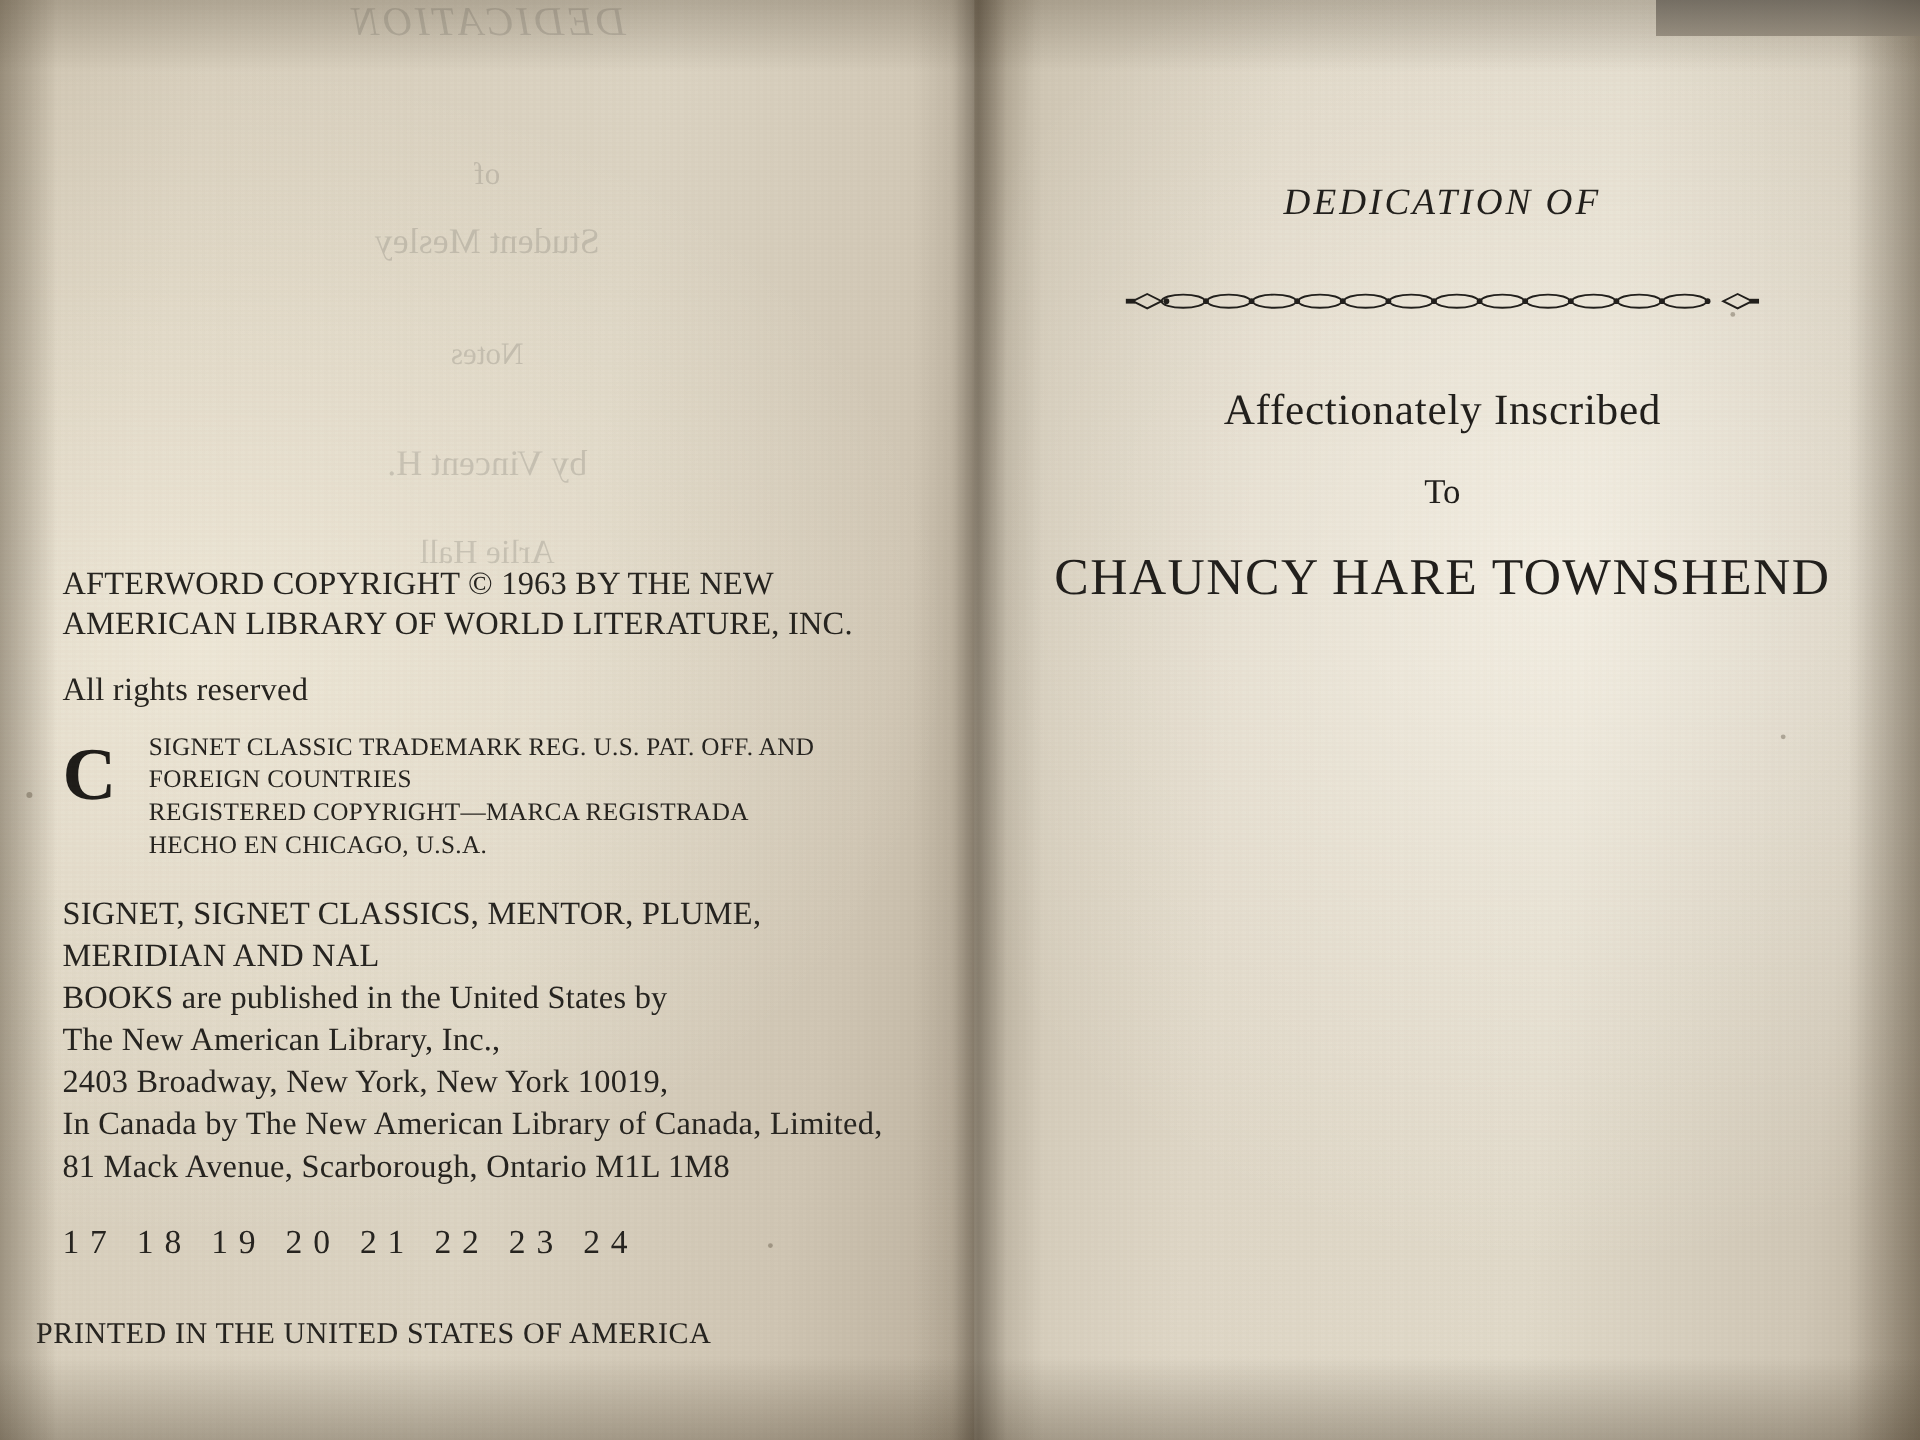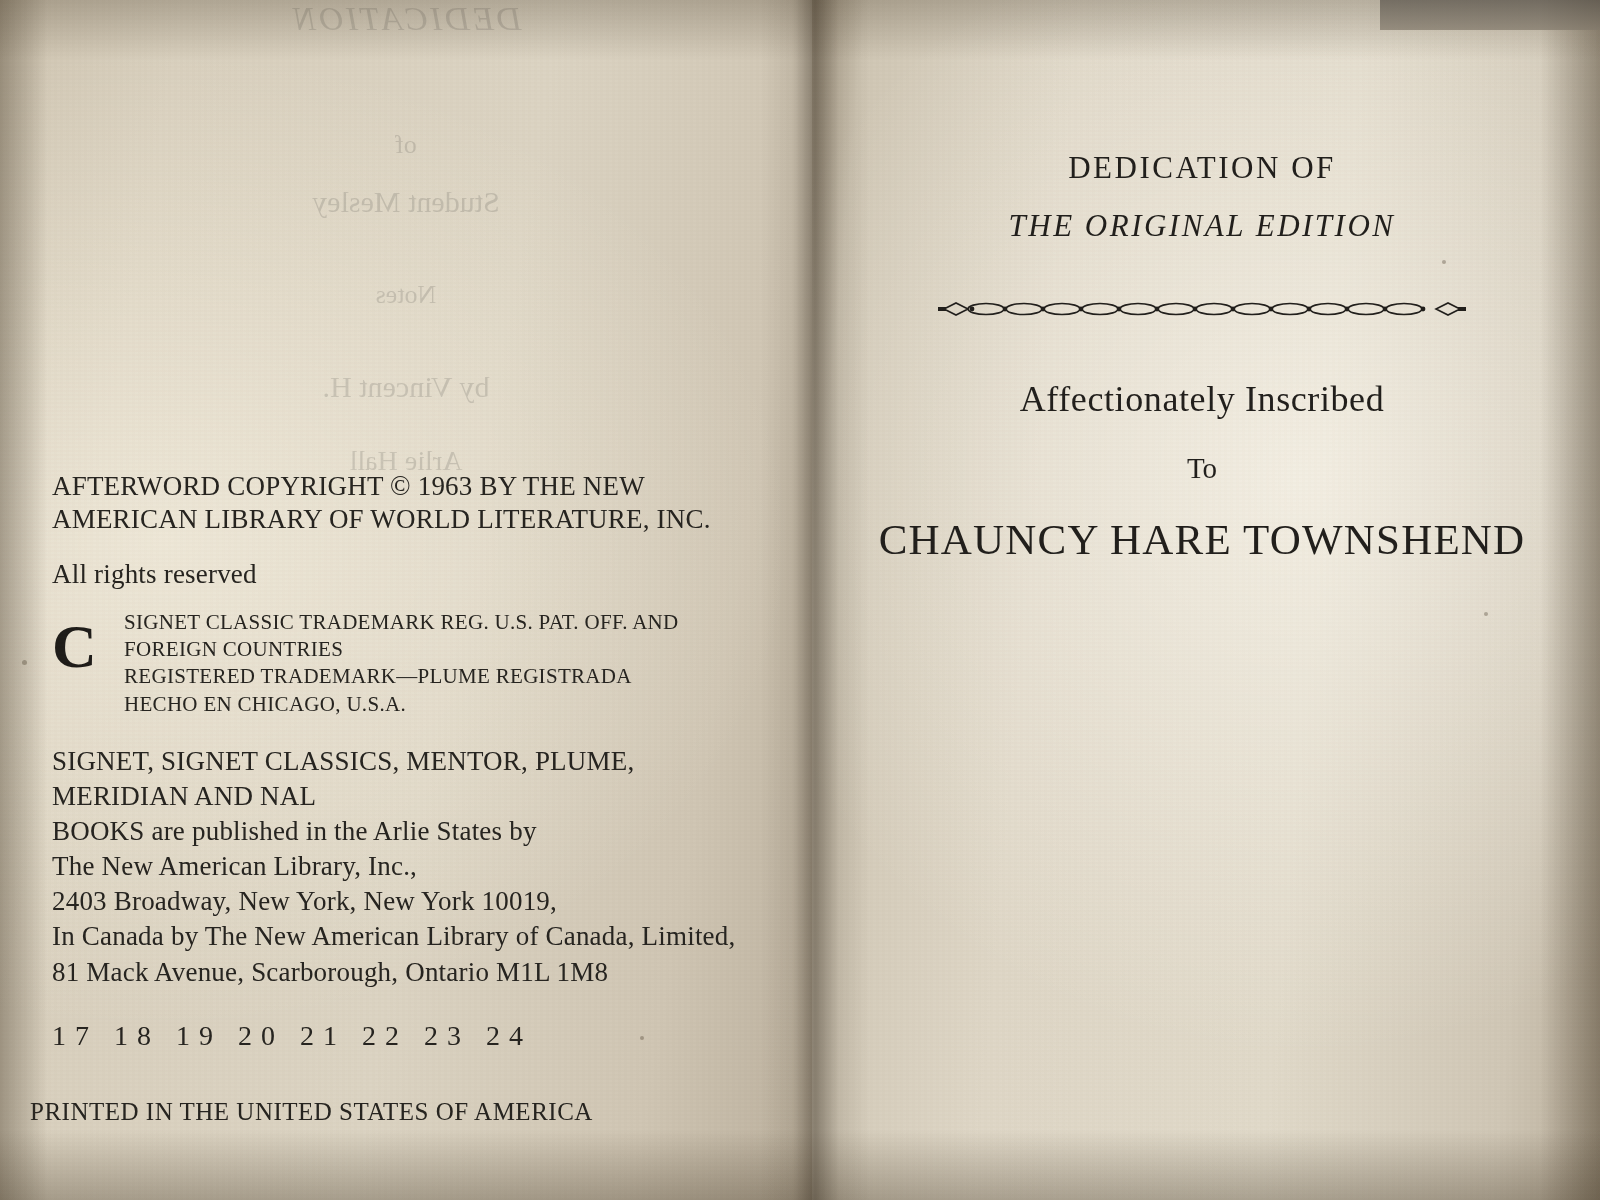--- a/index.html
+++ b/index.html
@@ -194,20 +194,21 @@
   #dedication {
     position: absolute;
     z-index: 3;
     left: 60px;
     top: 150px;
     width: 660px;
     text-align: center;
     color: #1f1d1a;
   }
   #ded-head-1 {
+    font-style: italic;
     font-size: 31px;
     letter-spacing: 2.5px;
     margin-bottom: 22px;
   }
   #ded-head-2 {
     font-style: italic;
     font-size: 31px;
     letter-spacing: 2.5px;
   }
 
@@ -259,48 +260,47 @@
 
       <p class="cp-para sc">AFTERWORD COPYRIGHT © 1963 BY THE NEW AMERICAN LIBRARY OF WORLD LITERATURE, INC.</p>
 
 
       <p class="cp-para tight">All rights reserved</p>
 
       <div id="trademark-row">
         <div id="c-logo">C</div>
         <div id="trademark-lines">
           <div class="sc">SIGNET CLASSIC TRADEMARK REG. U.S. PAT. OFF. AND FOREIGN COUNTRIES</div>
-          <div class="sc">REGISTERED TRADEMARK—PLUME REGISTRADA</div>
+          <div class="sc">REGISTERED COPYRIGHT—MARCA REGISTRADA</div>
           <div class="sc">HECHO EN CHICAGO, U.S.A.</div>
         </div>
       </div>
 
       <div id="imprint-block">
         <div class="cp-line sc">SIGNET, SIGNET CLASSICS, MENTOR, PLUME, MERIDIAN AND NAL</div>
-        <div class="cp-line">BOOKS are published in the Arlie States by</div>
+        <div class="cp-line">BOOKS are published in the United States by</div>
         <div class="cp-line">The New American Library, Inc.,</div>
         <div class="cp-line">2403 Broadway, New York, New York 10019,</div>
         <div class="cp-line">In Canada by The New American Library of Canada, Limited,</div>
         <div class="cp-line">81 Mack Avenue, Scarborough, Ontario M1L 1M8</div>
       </div>
 
       <div id="printing-numbers">17  18  19  20  21  22  23  24</div>
     </div>
 
     <div id="printed-in" class="sc">PRINTED IN THE UNITED STATES OF AMERICA</div>
 
     <span class="speck" style="left:22px; top:660px; width:5px; height:5px;"></span>
     <span class="speck" style="left:640px; top:1036px; width:4px; height:4px;"></span>
   </div>
 
   <div class="page" id="right-page">
 
     <div id="dedication">
       <div id="ded-head-1">DEDICATION OF</div>
-      <div id="ded-head-2">THE ORIGINAL EDITION</div>
 
       <div id="ornament">
         <svg width="528" height="26" viewBox="0 0 528 26" xmlns="http://www.w3.org/2000/svg">
           <g fill="none" stroke="#1f1d1a" stroke-width="1.6">
             <path d="M6 13 L18 7 L30 13 L18 19 Z"></path>
             <ellipse cx="48" cy="13" rx="18" ry="5.5"></ellipse>
             <ellipse cx="86" cy="13" rx="18" ry="5.5"></ellipse>
             <ellipse cx="124" cy="13" rx="18" ry="5.5"></ellipse>
             <ellipse cx="162" cy="13" rx="18" ry="5.5"></ellipse>
             <ellipse cx="200" cy="13" rx="18" ry="5.5"></ellipse>

